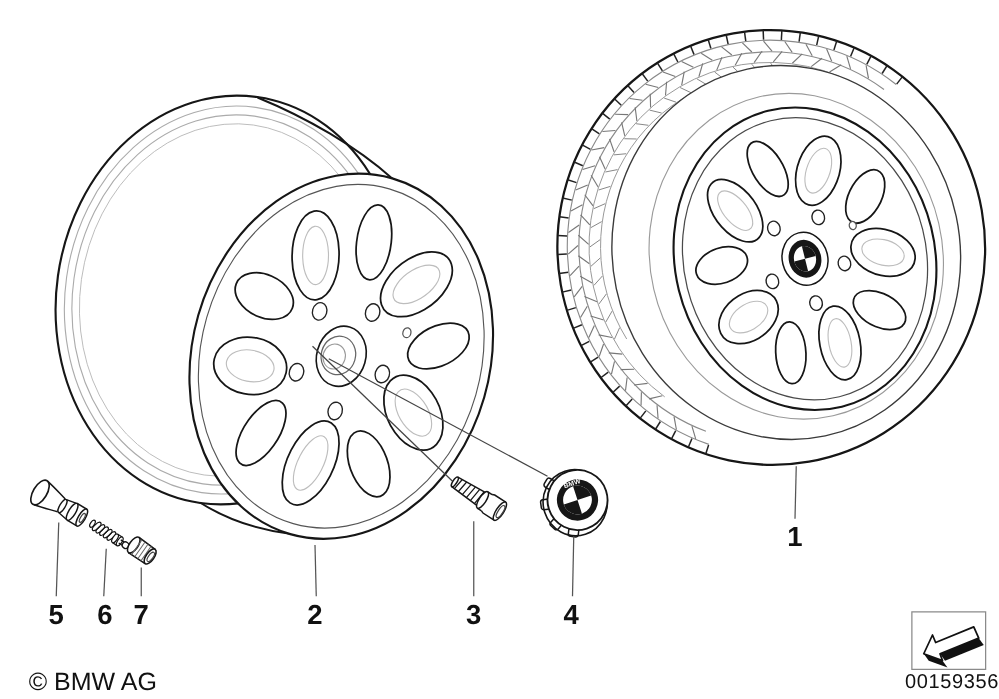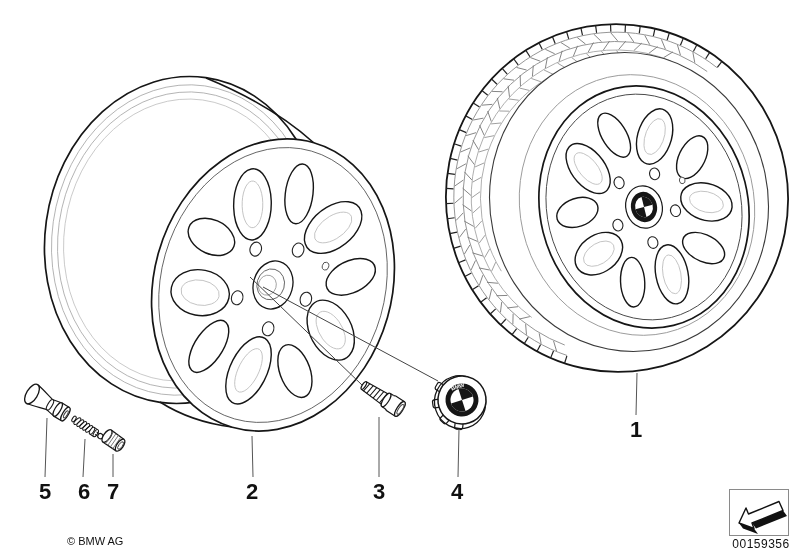--- a/index.html
+++ b/index.html
@@ -8,25 +8,25 @@
     font-family:"Liberation Sans",sans-serif;overflow:hidden;
   }
   svg{display:block;}
   .art{position:absolute;left:0;top:0;}
   .callout{
     position:absolute;transform:translateX(-50%);
     font-weight:bold;font-size:22px;color:#111;line-height:1;
     letter-spacing:0;user-select:none;
   }
   .copyright{
-    position:absolute;left:23px;top:536px;font-size:11px;color:#111;line-height:1;margin-left:44px;
+    position:absolute;left:23px;top:536px;font-size:20px;color:#111;line-height:1;
   }
   .docnum{
     position:absolute;left:724px;top:538px;width:74px;text-align:center;
-    font-size:12px;color:#111;line-height:1;letter-spacing:0.5px;
+    font-size:16px;color:#111;line-height:1;letter-spacing:0.5px;
   }
   .dirbox{
     position:absolute;left:729px;top:489px;width:60px;height:47px;
     border:1px solid #8a8a8a;box-sizing:border-box;background:#fff;
   }
 </style>
 </head>
 <body>
 
 <div class="stage">

